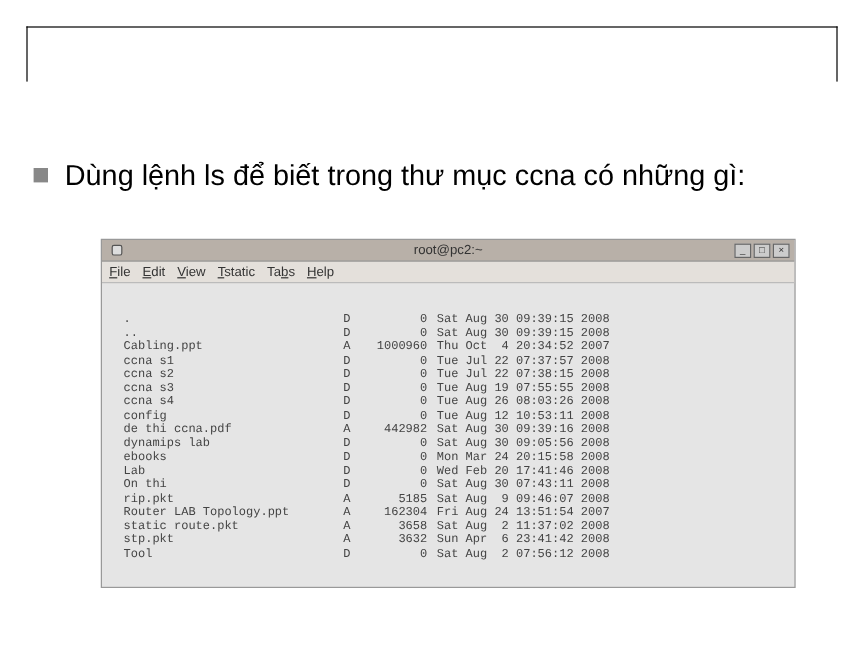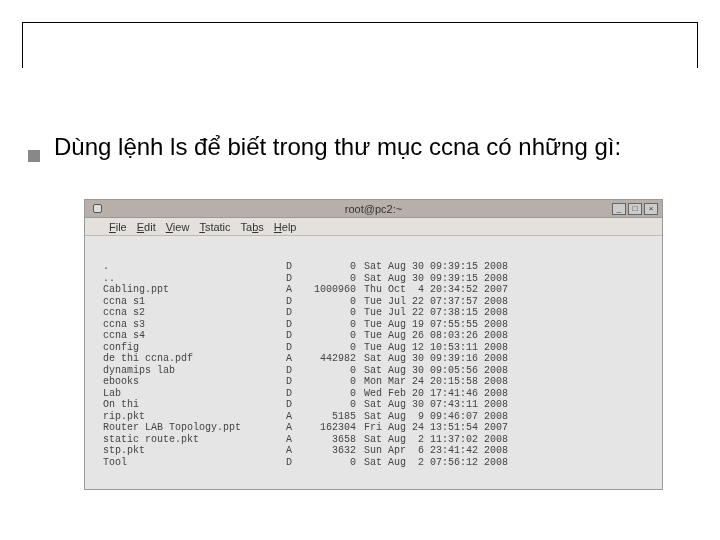--- a/index.html
+++ b/index.html
@@ -17,21 +17,21 @@
     width: 676px;
     height: 46px;
     border: 1.5px solid #000;
     border-bottom: none;
   }
   .bullet-row {
     position: absolute;
     left: 28px;
     top: 132px;
     display: flex;
-    align-items: flex-end;
+    align-items: flex-start;
     width: 665px;
   }
   .bullet-sq {
     width: 12px;
     height: 12px;
     background: #888;
     margin-top: 8px;
     margin-right: 14px;
     flex-shrink: 0;
   }
@@ -89,21 +89,21 @@
     text-align:center;
     font-family: Arial,sans-serif;
     color:#333;
   }
   .menu-bar {
     height: 18px;
     background: #e4e0db;
     border-bottom: 1px solid #bbb;
     display: flex;
     align-items: center;
-    padding-left: 24px;
+    padding-left: 6px;
     gap: 10px;
     font-family: Arial, sans-serif;
     font-size: 11px;
     color: #333;
   }
   .menu-item { }
   .menu-item u { text-decoration: underline; }
   .term-body {
     padding: 2px 6px 2px 6px;
     white-space: pre;

